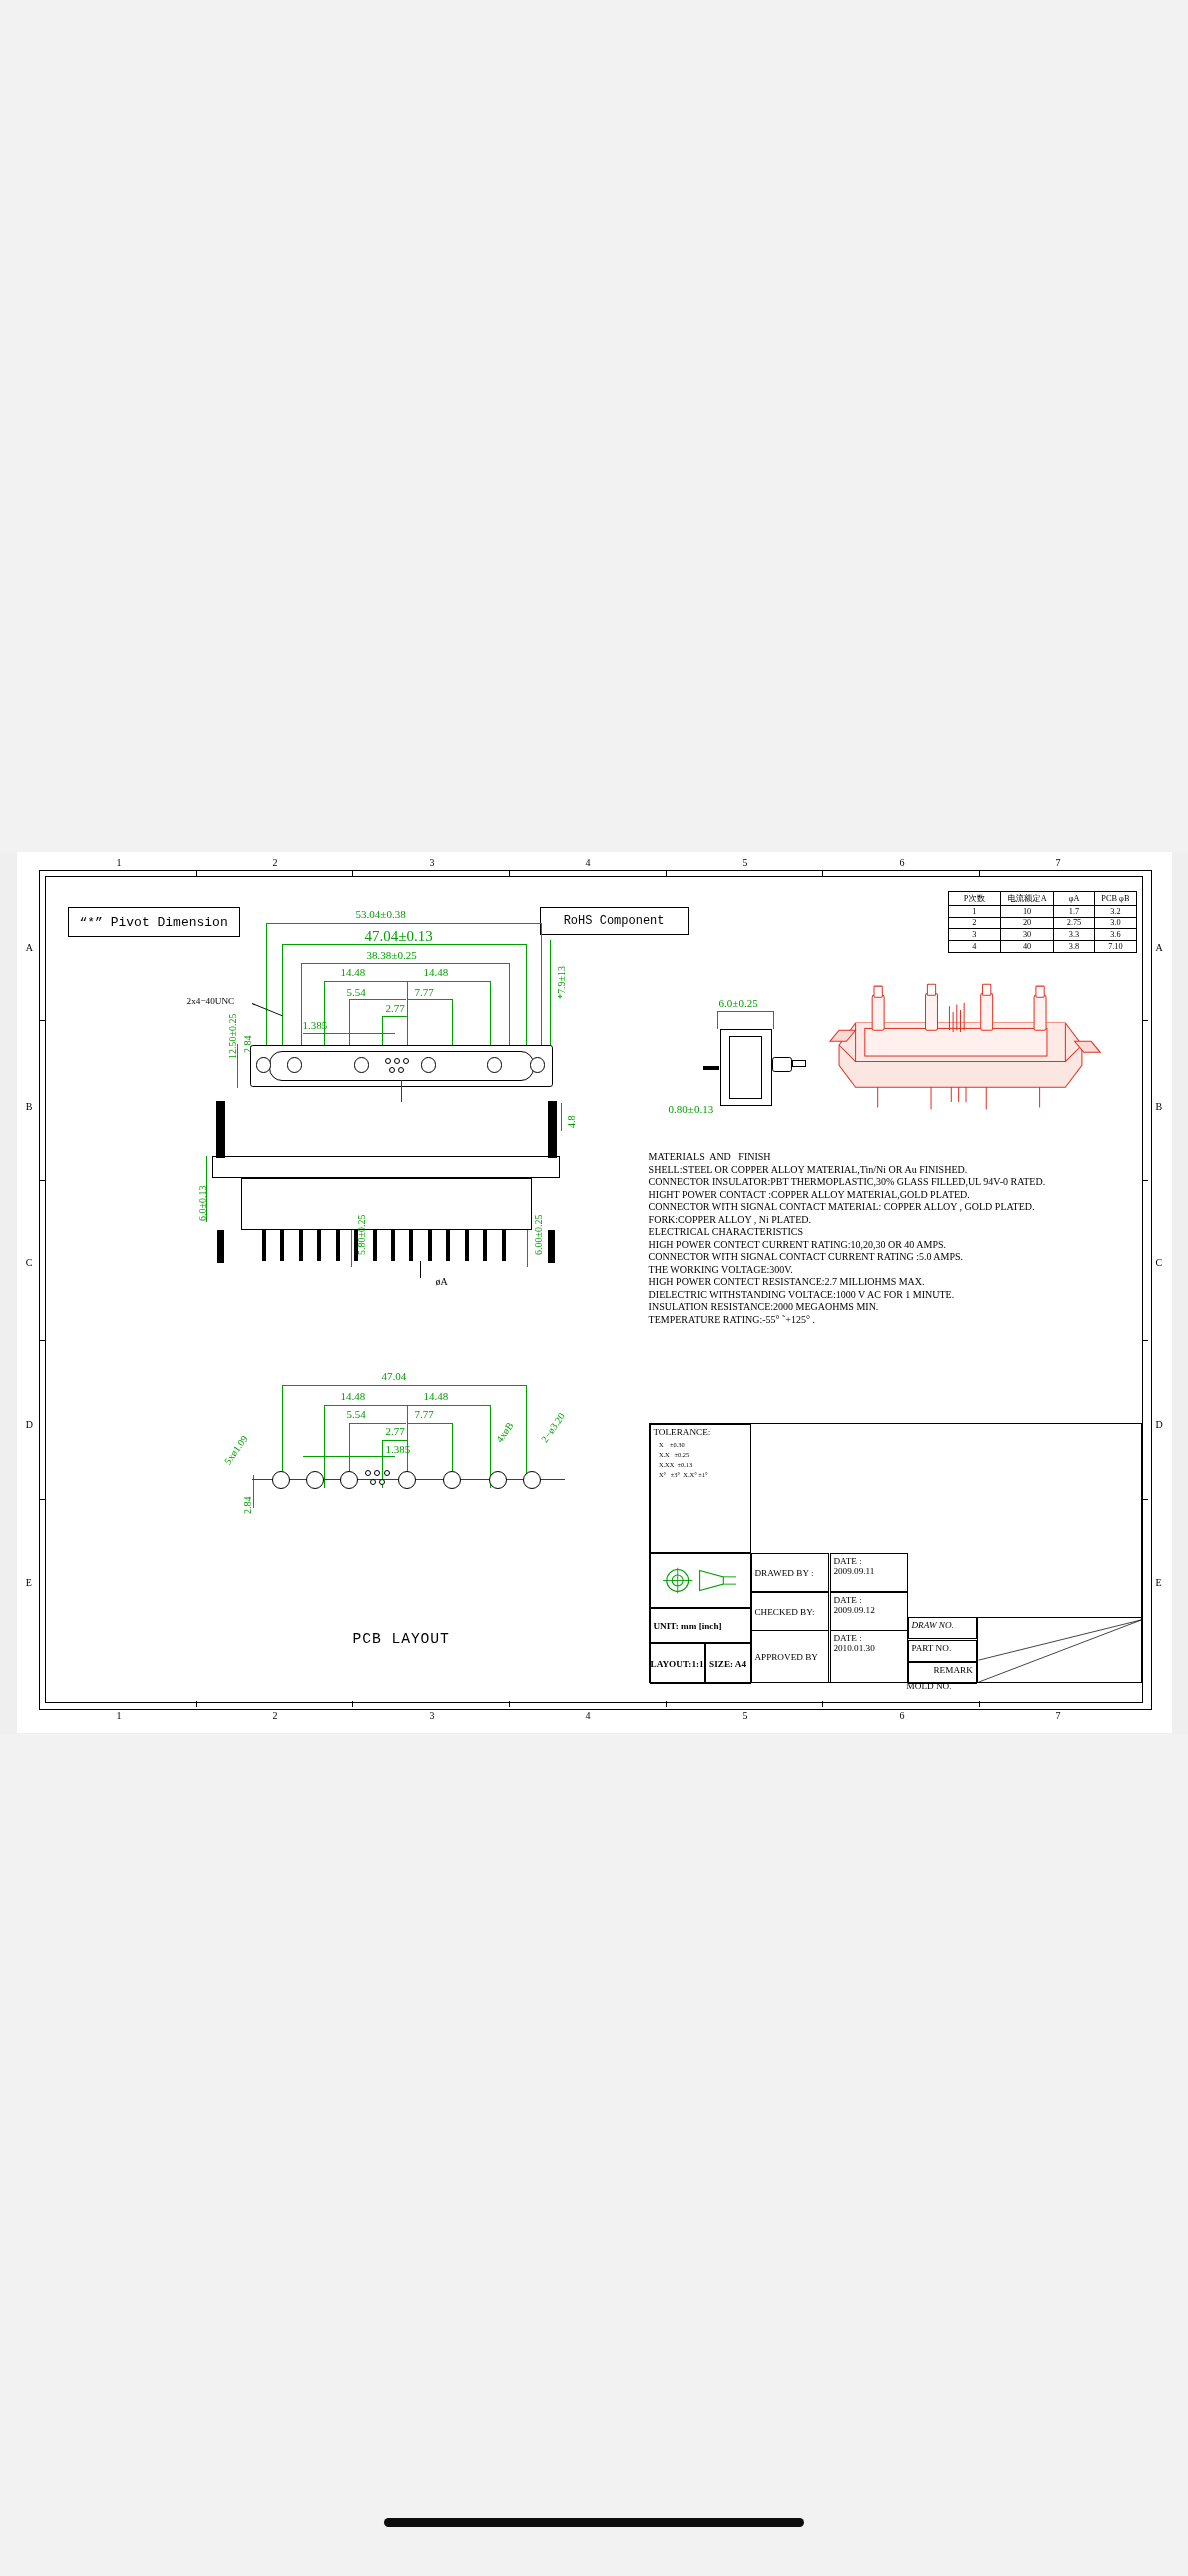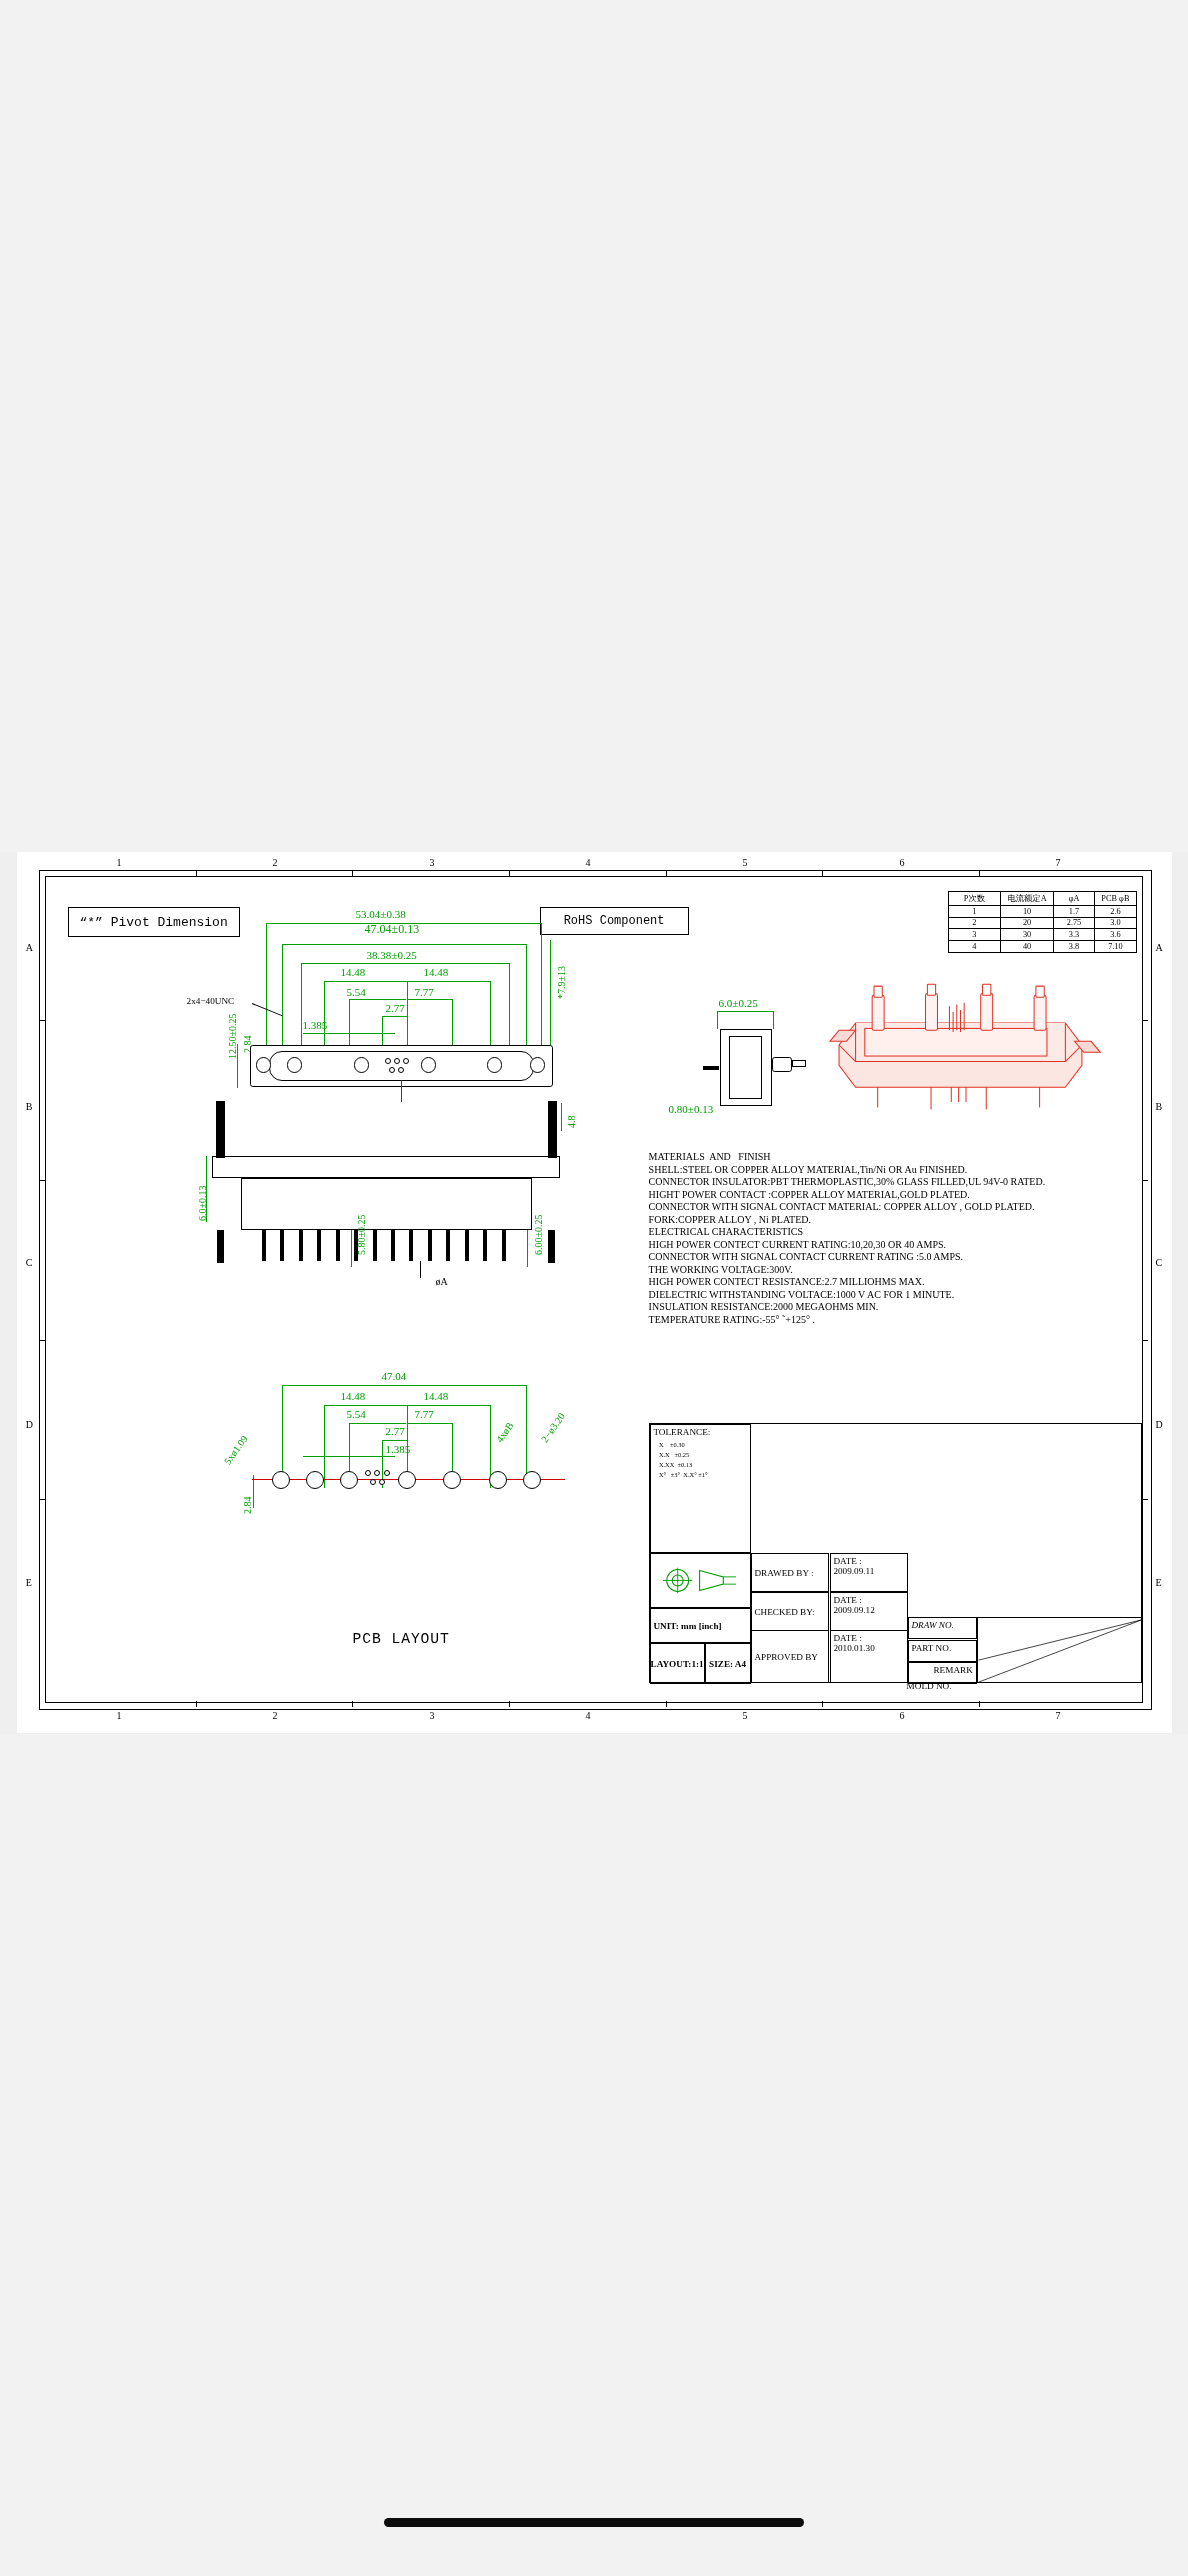--- a/index.html
+++ b/index.html
@@ -123,21 +123,21 @@
         <tr>
       <th style="width:28%">P次数</th>
       <th style="width:28%">电流额定A</th>
       <th style="width:22%">φA</th>
       <th style="width:22%">PCB φB</th>
     </tr>
     <tr>
       <td>1</td>
       <td>10</td>
       <td>1.7</td>
-      <td>2.6</td>
+      <td>3.2</td>
     </tr>
     <tr>
       <td>2</td>
       <td>20</td>
       <td>2.75</td>
       <td>3.0</td>
     </tr>
     <tr>
       <td>3</td>
       <td>30</td>
@@ -156,21 +156,21 @@
   <div>
 
     <div class="green-line" style="left:249px;top:71px;width:276px;height:0.9px;"></div>
     <div class="green-line" style="left:249px;top:71px;width:0.9px;height:129px;"></div>
     <div class="green-line" style="left:524px;top:71px;width:0.9px;height:129px;"></div>
     <div class="t g" style="left:339px;top:56px;font-size:11px;">53.04±0.38</div>
 
     <div class="green-line" style="left:265px;top:92px;width:244px;height:0.9px;"></div>
     <div class="green-line" style="left:265px;top:92px;width:0.9px;height:111px;"></div>
     <div class="green-line" style="left:509px;top:92px;width:0.9px;height:111px;"></div>
-    <div class="t g" style="left:348px;top:70px;font-size:12px;">47.04±0.13</div>
+    <div class="t g" style="left:348px;top:76px;font-size:15px;">47.04±0.13</div>
 
     <div class="green-line" style="left:284px;top:111px;width:209px;height:0.9px;"></div>
     <div class="green-line" style="left:284px;top:111px;width:0.9px;height:92px;"></div>
     <div class="green-line" style="left:492px;top:111px;width:0.9px;height:92px;"></div>
     <div class="t g" style="left:350px;top:97px;font-size:11px;">38.38±0.25</div>
 
     <div class="green-line" style="left:307px;top:129px;width:83px;height:0.9px;"></div>
     <div class="green-line" style="left:390px;top:129px;width:83px;height:0.9px;"></div>
     <div class="green-line" style="left:307px;top:129px;width:0.9px;height:74px;"></div>
     <div class="green-line" style="left:390px;top:129px;width:0.9px;height:74px;"></div>

